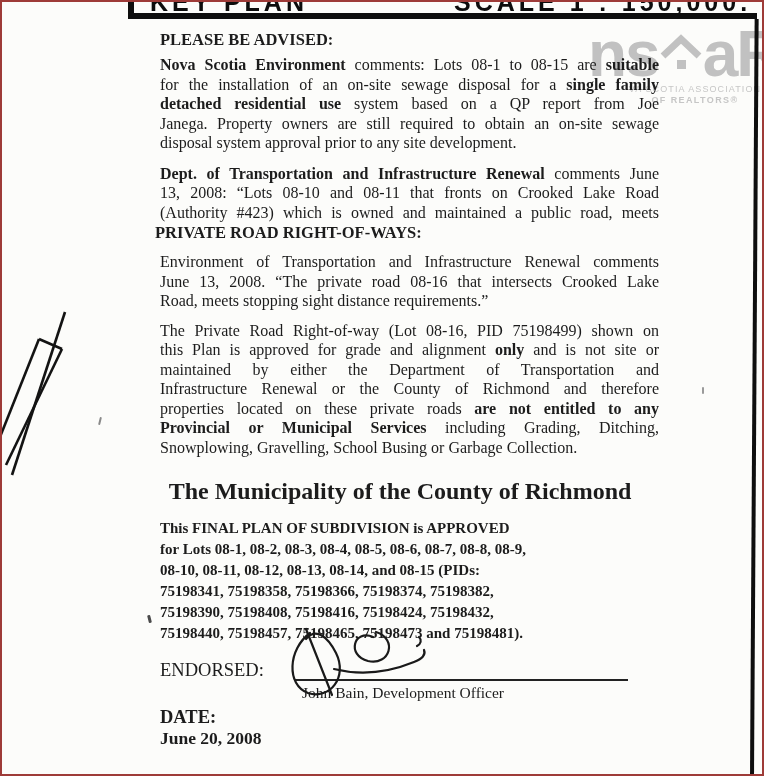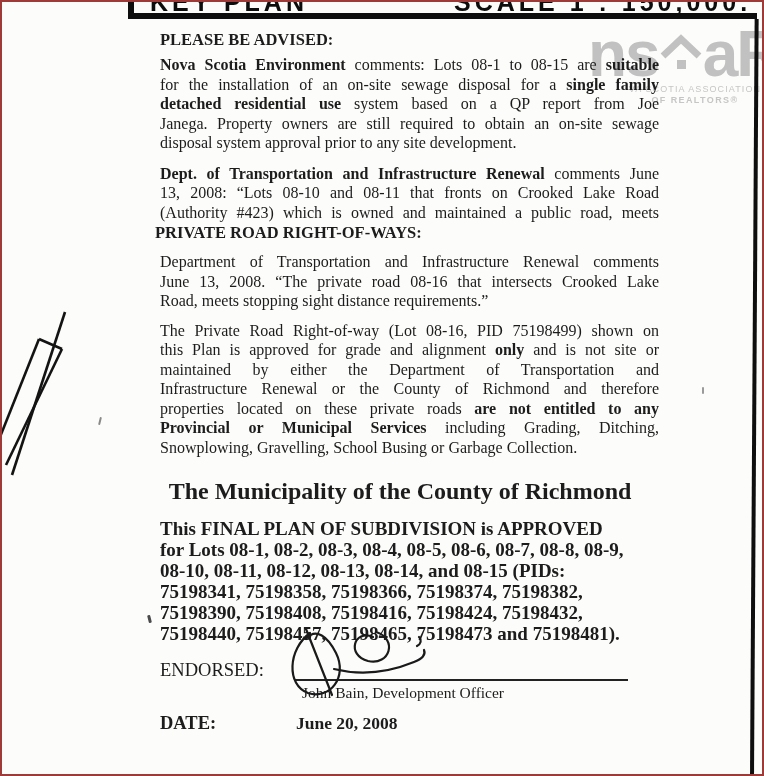--- a/index.html
+++ b/index.html
@@ -70,32 +70,32 @@
   #env-paragraph{margin-top:6px;}
   #dot-paragraph{margin-top:11px;}
   #private-road-heading{margin-top:1px;margin-left:-5px;}
   #dot-comment-paragraph{margin-top:10px;}
   #row-paragraph{margin-top:10px;}
   #municipality-heading{
     margin-top:23px;font-weight:bold;font-size:24px;line-height:23px;
     text-align:center;width:480px;
   }
   #approval-block{margin-top:15px;font-weight:bold;}
-  #approval-block .tline{font-size:19px;line-height:21px;white-space:nowrap;}
+  #approval-block .tline{font-size:15px;line-height:21px;white-space:nowrap;}
   #endorsed-row{
     margin-top:11px;display:flex;align-items:flex-end;height:26px;
   }
   #endorsed-label{font-weight:normal;font-size:18.5px;width:134px;}
   #signature-area{
     position:relative;flex:1;max-width:334px;height:22px;
     border-bottom:2px solid #222;
   }
   #signature-scribble{position:absolute;left:-18px;top:-42px;}
   #signer-row{margin-left:142px;margin-top:3px;font-size:15.5px;line-height:17px;}
-  #date-row{margin-top:12px;display:flex;}
+  #date-row{margin-top:6px;display:flex;flex-direction:column;}
   #date-label{font-weight:bold;font-size:18.5px;width:136px;}
   #date-value{font-weight:bold;font-size:17.5px;}
   
   .artifact{position:absolute;background:#4a4a4a;border-radius:1px;z-index:1;}
   #art1{left:97px;top:415px;width:2px;height:8px;transform:rotate(14deg);background:#8a8a8a;}
   #art2{left:146px;top:613px;width:3px;height:8px;transform:rotate(-14deg);}
   #art3{left:700px;top:385px;width:2px;height:7px;background:#9a9a9a;}
 </style>
 </head>
 <body>
@@ -149,21 +149,21 @@
 
     <div id="dot-paragraph">
         <div class="tline jline"><span class="b">Dept. of Transportation and Infrastructure Renewal</span><span> comments June</span></div>
         <div class="tline jline"><span>13, 2008: “Lots 08-10 and 08-11 that fronts on Crooked Lake Road</span></div>
         <div class="tline jline"><span>(Authority #423) which is owned and maintained a public road, meets</span></div>
       </div>
 
     <div class="heading" id="private-road-heading">PRIVATE ROAD RIGHT-OF-WAYS:</div>
 
     <div id="dot-comment-paragraph">
-        <div class="tline jline"><span>Department of Transportation and Infrastructure Renewal comments</span></div>
+        <div class="tline jline"><span>Environment of Transportation and Infrastructure Renewal comments</span></div>
         <div class="tline jline"><span>June 13, 2008. “The private road 08-16 that intersects Crooked Lake</span></div>
         <div class="tline"><span>Road, meets stopping sight distance requirements.”</span></div>
       </div>
 
     <div id="row-paragraph">
         <div class="tline jline"><span>The Private Road Right-of-way (Lot 08-16, PID 75198499) shown on</span></div>
         <div class="tline jline"><span>this Plan is approved for grade and alignment </span><span class="b">only</span><span> and is not site or</span></div>
         <div class="tline jline"><span>maintained by either the Department of Transportation and</span></div>
         <div class="tline jline"><span>Infrastructure Renewal or the County of Richmond and therefore</span></div>
         <div class="tline jline"><span>properties located on these private roads </span><span class="b">are not entitled to any</span></div>

